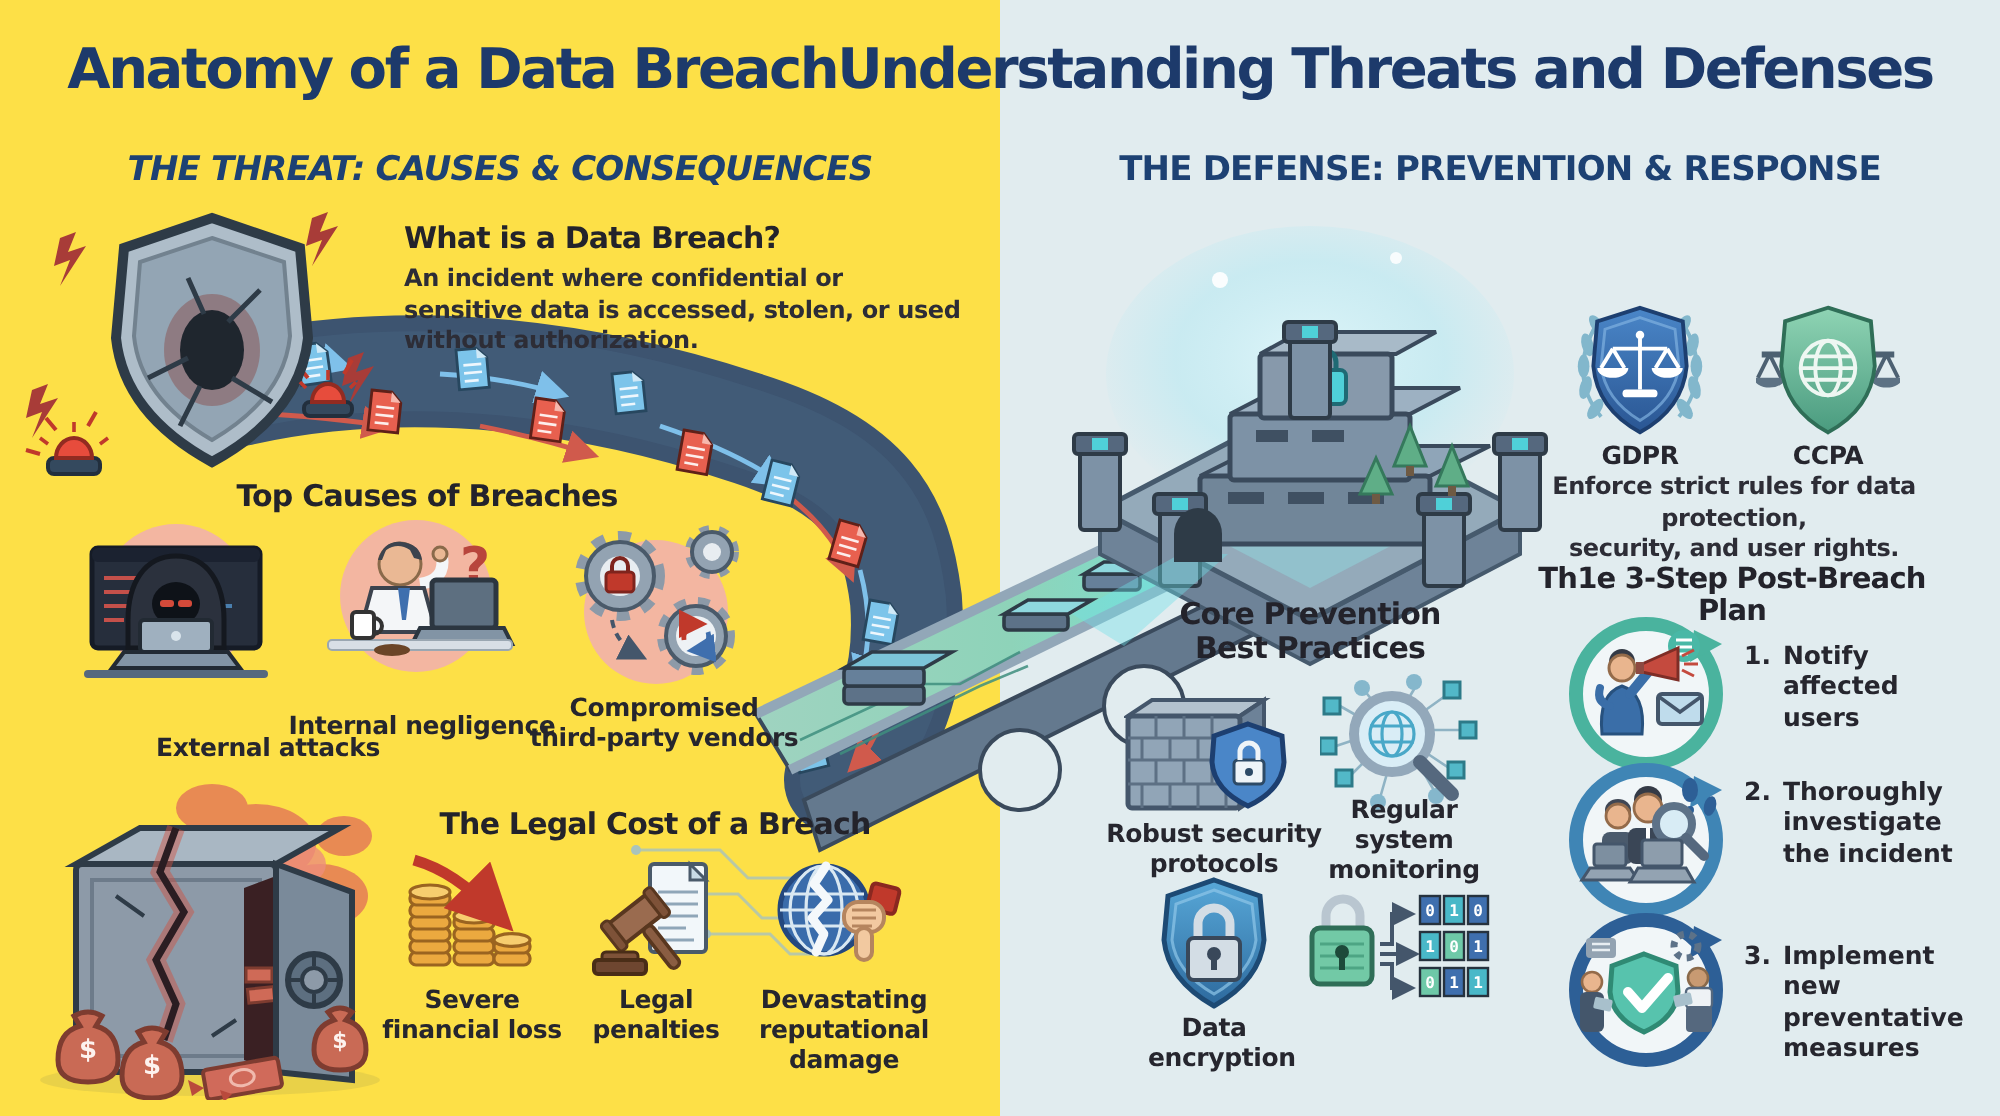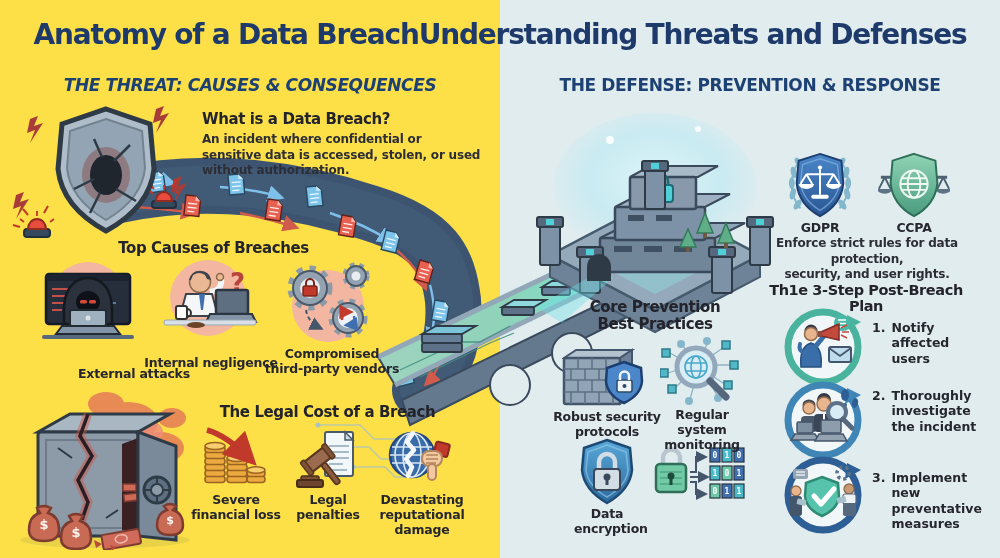--- a/index.html
+++ b/index.html
@@ -510,21 +510,21 @@
     <g stroke="#49a8c8" stroke-width="1.6" fill="none">
       <circle cx="36" cy="30" r="11"></circle>
         <ellipse cx="36" cy="30" rx="5" ry="11"></ellipse>
       <path d="M25,26 h22 M25,34 h22"></path>
     </g>
     <path d="M50,44 L66,60" stroke="#55687e" stroke-width="7" stroke-linecap="round"></path>
   </svg>
 
   <div class="abs lbl" style="left:552px;top:410px;width:110px;">Robust security
 protocols</div>
-  <div class="abs lbl" style="left:654px;top:408px;width:96px;text-align:center;">Regular system
+  <div class="abs lbl" style="left:654px;top:398px;width:96px;text-align:center;">Regular system
 monitoring</div>
 
   <svg class="abs icon" style="left:577px;top:437px;" width="60" height="70" viewBox="0 0 60 70">
     <defs>
         <linearGradient id="gEnc" x1="0" y1="0" x2="0" y2="1">
       <stop offset="0%" stop-color="#58a8d8"></stop>
           <stop offset="100%" stop-color="#2d6a9e"></stop>
         </linearGradient>
       </defs>
     <path d="M30,3 L53,11 L55,33 Q53,53 30,66 Q7,53 5,33 L7,11 Z" fill="url(#gEnc)" stroke="#1d4a74" stroke-width="2.5"></path>

